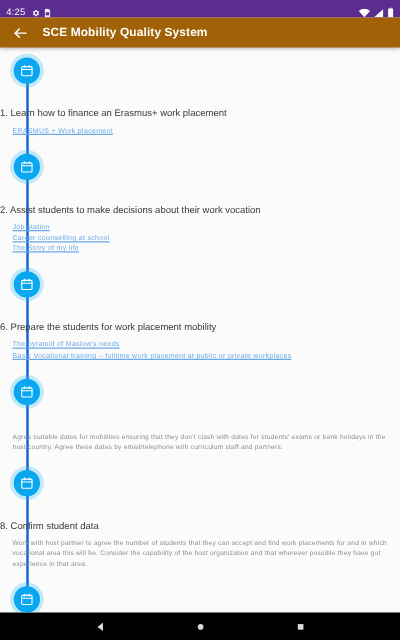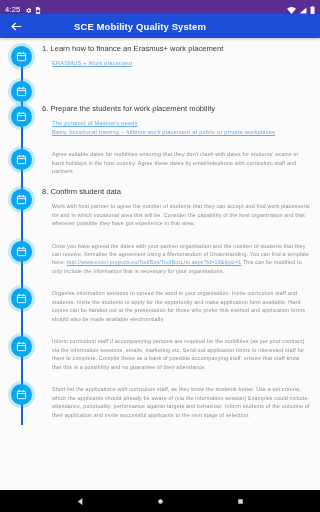--- a/index.html
+++ b/index.html
@@ -17,25 +17,25 @@
     color:#ffffff;
   }
   .sb-clock { font-size:7.5px; letter-spacing:.2px; }
   .sb-left-icons { display:flex; align-items:center; gap:3px; margin-left:5px; }
   .sb-spacer { flex:1; }
   .sb-right-icons { display:flex; align-items:center; gap:3px; }
   .sb-ic { display:block; }
 
   
   .appbar {
-    height:24px; background:#1d4ed8;
+    height:24px; background:#a16207;
     display:flex; align-items:center; padding:0 8px;
     color:#ffffff;
     box-shadow:0 1px 3px rgba(0,0,0,.25);
-    position:relative; z-index:5;gap:40px;
+    position:relative; z-index:5;
   }
   .back-btn {
     width:16px; height:16px; display:flex; align-items:center; justify-content:center;
     cursor:pointer;
   }
   .appbar-title {
     font-size:9.5px; font-weight:bold; margin-left:10px; letter-spacing:.1px;
     white-space:nowrap;
   }
 
@@ -43,21 +43,21 @@
   .content {
     position:absolute; top:38px; left:0; right:0; bottom:22px;
     background:#fbfbfb; overflow:hidden;
   }
   .timeline { position:relative; padding:4px 0 6px 0; }
   .tl-line {
     position:absolute; left:21px; top:12px; bottom:0;
     width:2px; background:#1565d8;
   }
 
-  .tl-item { position:relative; display:flex; min-height:20px; }
+  .tl-item { position:relative; display:flex; min-height:20px;flex-direction:column; }
   .tl-marker {
     position:relative; width:42px; flex:0 0 42px;
     display:flex; justify-content:center; padding-top:4px;
   }
   .tl-dot {
     position:relative; z-index:2;
     width:21px; height:21px; border-radius:50%;
     background:#08a7f0;
     box-shadow:0 0 0 3px rgba(41,182,246,.28);
     display:flex; align-items:center; justify-content:center;
@@ -159,20 +159,29 @@
             <div class="tl-marker">
               <div class="tl-dot">
                 <svg width="11" height="11" viewBox="0 0 24 24" fill="none" stroke="#ffffff" stroke-width="2" stroke-linecap="round" stroke-linejoin="round">
                   <rect x="3" y="5" width="18" height="16" rx="2"></rect>
                   <path d="M3 10h18"></path>
                   <path d="M8 3v3"></path>
                   <path d="M16 3v3"></path>
                 </svg>
               </div>
             </div>
+            <div class="tl-body">
+              <div class="tl-title">2. Assist students to make decisions about their work vocation</div>
+              <div class="tl-links">
+                <span class="tl-link">Job station</span>
+                <span class="tl-link">Career counselling at school</span>
+                <span class="tl-link">The Story of my life</span>
+              </div>
+              <div class="tl-gap"></div>
+            </div>
           </div>
           <div class="tl-item">
             <div class="tl-marker">
               <div class="tl-dot">
                 <svg width="11" height="11" viewBox="0 0 24 24" fill="none" stroke="#ffffff" stroke-width="2" stroke-linecap="round" stroke-linejoin="round">
                   <rect x="3" y="5" width="18" height="16" rx="2"></rect>
                   <path d="M3 10h18"></path>
                   <path d="M8 3v3"></path>
                   <path d="M16 3v3"></path>
                 </svg>

